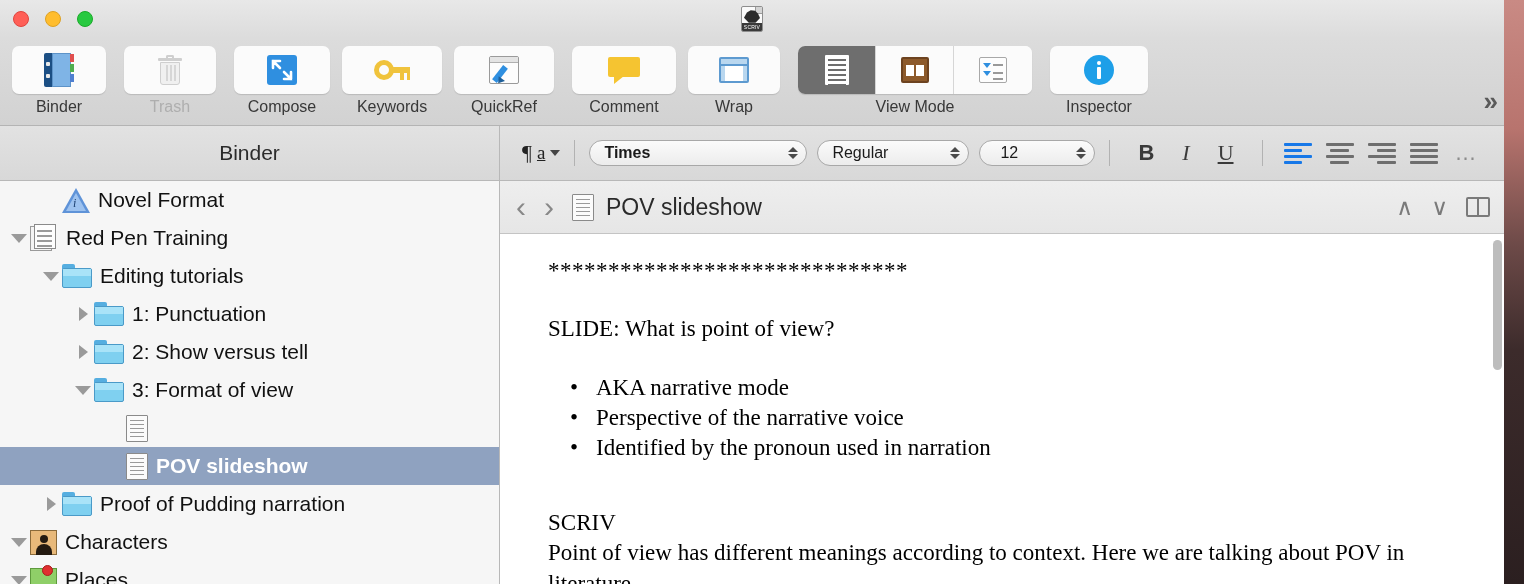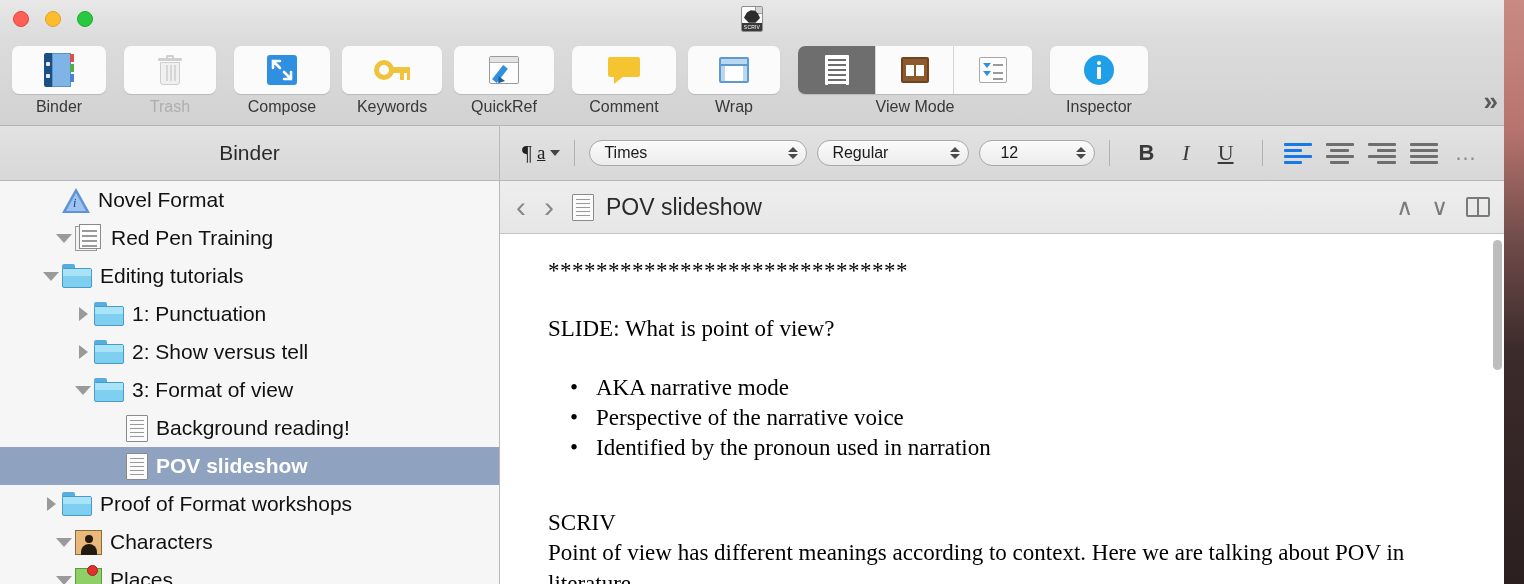--- a/index.html
+++ b/index.html
@@ -184,21 +184,21 @@
   #style-ctl { display:flex; align-items:center; gap:5px; }
   #pilcrow { font-size:22px; color:#222; font-family:"Liberation Serif", serif; }
   #style-a { font-size:19px; color:#222; text-decoration: underline; font-family:"Liberation Serif", serif; }
   .mini-chev { width:0;height:0;border-left:5px solid transparent;border-right:5px solid transparent;border-top:6px solid #444; }
   .combo {
     height: 26px; border-radius: 13px; border: 1px solid #a8a8a8;
     background: linear-gradient(180deg,#fbfbfb 0%,#ececec 100%);
     display:flex; align-items:center; justify-content:space-between;
     padding: 0 8px 0 14px; font-size:16px; color:#1a1a1a; flex:none;
   }
-  #font-combo { width: 218px; margin-right: 10px; }
+  #font-combo { width: 218px; margin-right: 10px; font-weight: bold; }
   #style-combo { width: 152px; margin-right: 10px; }
   #size-combo  { width: 116px; padding-left: 20px; }
   .stepper { display:flex; flex-direction:column; gap:2px; }
   .stepper .up { width:0;height:0;border-left:5px solid transparent;border-right:5px solid transparent;border-bottom:5px solid #4a4a4a; }
   .stepper .dn { width:0;height:0;border-left:5px solid transparent;border-right:5px solid transparent;border-top:5px solid #4a4a4a; }
   .fmt-btn { font-size:22px; color:#3a3a3a; margin: 0 14px; font-family:"Liberation Serif", serif; }
   #fb-bold { font-weight:bold; font-family:"Liberation Sans", sans-serif; }
   #fb-italic { font-style:italic; }
   #fb-underline { text-decoration:underline; }
   .align-btn { width:28px; margin:0 7px; display:flex; flex-direction:column; gap:3px; }
@@ -259,21 +259,21 @@
   .i-doc { width:22px; height:27px; background:#fbfbfb; border:1.5px solid #8a8a8a; border-radius:1px; }
   .i-doc .ln { position:absolute; left:3px; right:3px; height:1.5px; background:#9a9a9a; }
 
   .i-char { width:27px; height:25px; background:#e8b97a; border:1.5px solid #8a6a3a; }
   .i-char .head { position:absolute; left:9px; top:4px; width:8px; height:8px; background:#241a10; border-radius:50%; }
   .i-char .body { position:absolute; left:5px; top:13px; width:16px; height:11px; background:#241a10; border-radius:8px 8px 0 0; }
 
   .i-place { width:27px; height:25px; background:#8fcf68; border:1.5px solid #5e9a3c; }
   .i-place .pin { position:absolute; left:11px; top:-4px; width:11px; height:11px; background:#e03030; border-radius:50%; border:1px solid #a81c1c; }
 
-  .ind0 { padding-left: 8px; margin-left: 45px; }
+  .ind0 { padding-left: 8px; }
   .ind1 { padding-left: 40px; }
   .ind2 { padding-left: 72px; }
   .ind3 { padding-left: 104px; }
 
   
   #editor { flex:1; display:flex; flex-direction:column; background:#fff; min-width:0; }
   #editor-header {
     height: 53px; flex:none; display:flex; align-items:center; padding: 0 14px 0 16px;
     background: linear-gradient(180deg,#eeeeee 0%,#e6e6e6 100%);
     border-bottom: 1px solid #c4c4c4;
@@ -631,21 +631,20 @@
 
         <div class="row ind3">
           <span class="tri"></span>
           <span class="row-icon i-doc">
             <span class="ln" style="top:4px"></span>
                 <span class="ln" style="top:8px"></span>
             <span class="ln" style="top:12px"></span>
                 <span class="ln" style="top:16px"></span>
             <span class="ln" style="top:20px"></span>
           </span>
-          <span class="row-label">Background reading!</span>
         </div>
 
         <div class="row ind3 selected">
           <span class="tri"></span>
           <span class="row-icon i-doc">
             <span class="ln" style="top:4px"></span>
                 <span class="ln" style="top:8px"></span>
             <span class="ln" style="top:12px"></span>
                 <span class="ln" style="top:16px"></span>
             <span class="ln" style="top:20px"></span>
@@ -655,21 +654,21 @@
 
         <div class="row ind1">
           <span class="tri">
                 <span class="r"></span>
               </span>
           <span class="row-icon i-folder">
             <span class="tab"></span>
                 <span class="bd"></span>
                 <span class="hl"></span>
           </span>
-          <span class="row-label">Proof of Format workshops</span>
+          <span class="row-label">Proof of Pudding narration</span>
         </div>
 
         <div class="row ind0">
           <span class="tri">
                 <span class="d"></span>
               </span>
           <span class="row-icon i-char">
             <span class="head"></span>
                 <span class="body"></span>
           </span>

